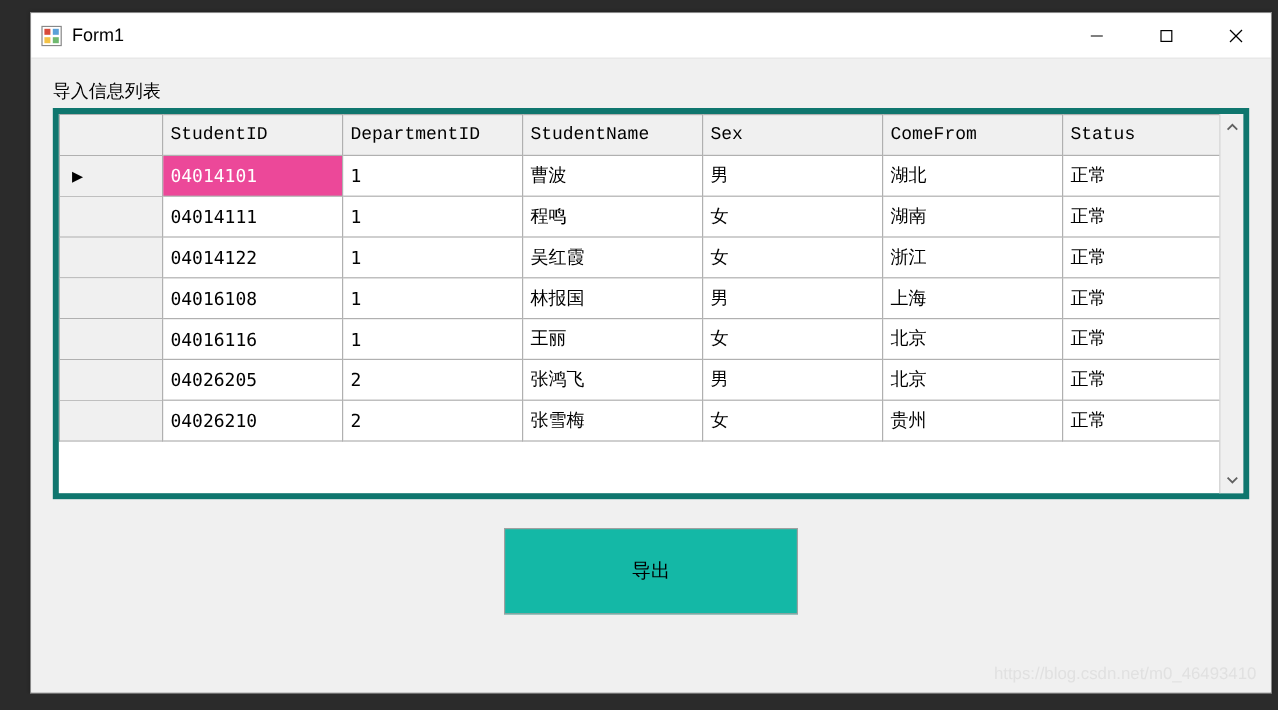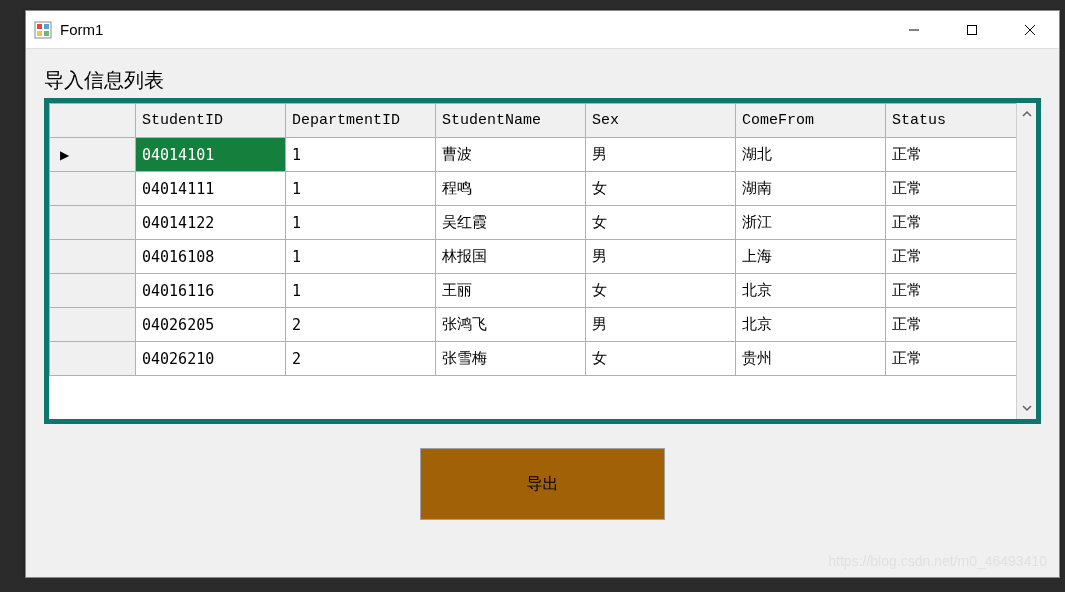--- a/index.html
+++ b/index.html
@@ -38,21 +38,21 @@
       display: flex; align-items: center; justify-content: center;
       font-size: 14px; color: #000;
       cursor: pointer;
     }
     .client-area {
       flex: 1;
       background: #f0f0f0;
       padding: 18px 18px 10px 18px;
       display: flex; flex-direction: column;
     }
-    .subtitle { font-size: 20px; color: #000; margin-bottom: 4px; }
+    .subtitle { font-size: 15px; color: #000; margin-bottom: 4px; }
     .gridwrap {
       border: 5px solid #0f766e;
       background: #fff;
       height: 326px;
       display: flex;
       flex-direction: row;
     }
     .gridbody {
       flex: 1;
       overflow: hidden;
@@ -81,21 +81,21 @@
     .rowheader {
       background: #f0f0f0;
       text-align: center;
       position: relative;
     }
     .row-indicator {
       position: absolute; left: 10px; top: 50%; transform: translateY(-50%);
       font-size: 12px; color: #000;
     }
     td.cell { background: #fff; color: #000; font-family: "SimSun", "Microsoft YaHei", monospace; }
-    td.cell.selected { background: #15803d; color: #fff; }
+    td.cell.selected { background: #ec4899; color: #fff; }
     tr.cut td { height: 22px; line-height: 10px; overflow:hidden; }
     tr.cut td, tr.cut .rowheader { border-bottom: none; }
     .vscroll {
       width: 20px;
       background: #f0f0f0;
       border-left: 1px solid #d0d0d0;
       display: flex; flex-direction: column;
       align-items: center;
     }
     .vscroll .arrow {
@@ -104,21 +104,21 @@
       color: #606060; font-size: 12px;
       cursor: pointer;
     }
     .vscroll .track { flex:1; }
     .button-area {
       display:flex; justify-content:center;
       margin-top: 24px;
     }
     .export-btn {
       width: 245px; height: 72px;
-      background: #a16207;
+      background: #14b8a6;
       border: 1px solid #a0a0a0;
       font-size: 16px; color: #000;
       cursor: pointer;
       font-family: "Microsoft YaHei", SimSun, sans-serif;
     }
     .watermark {
       position: absolute;
       right: 12px; bottom: 8px;
       color: rgba(180,180,180,0.25);
       font-size: 14px;

